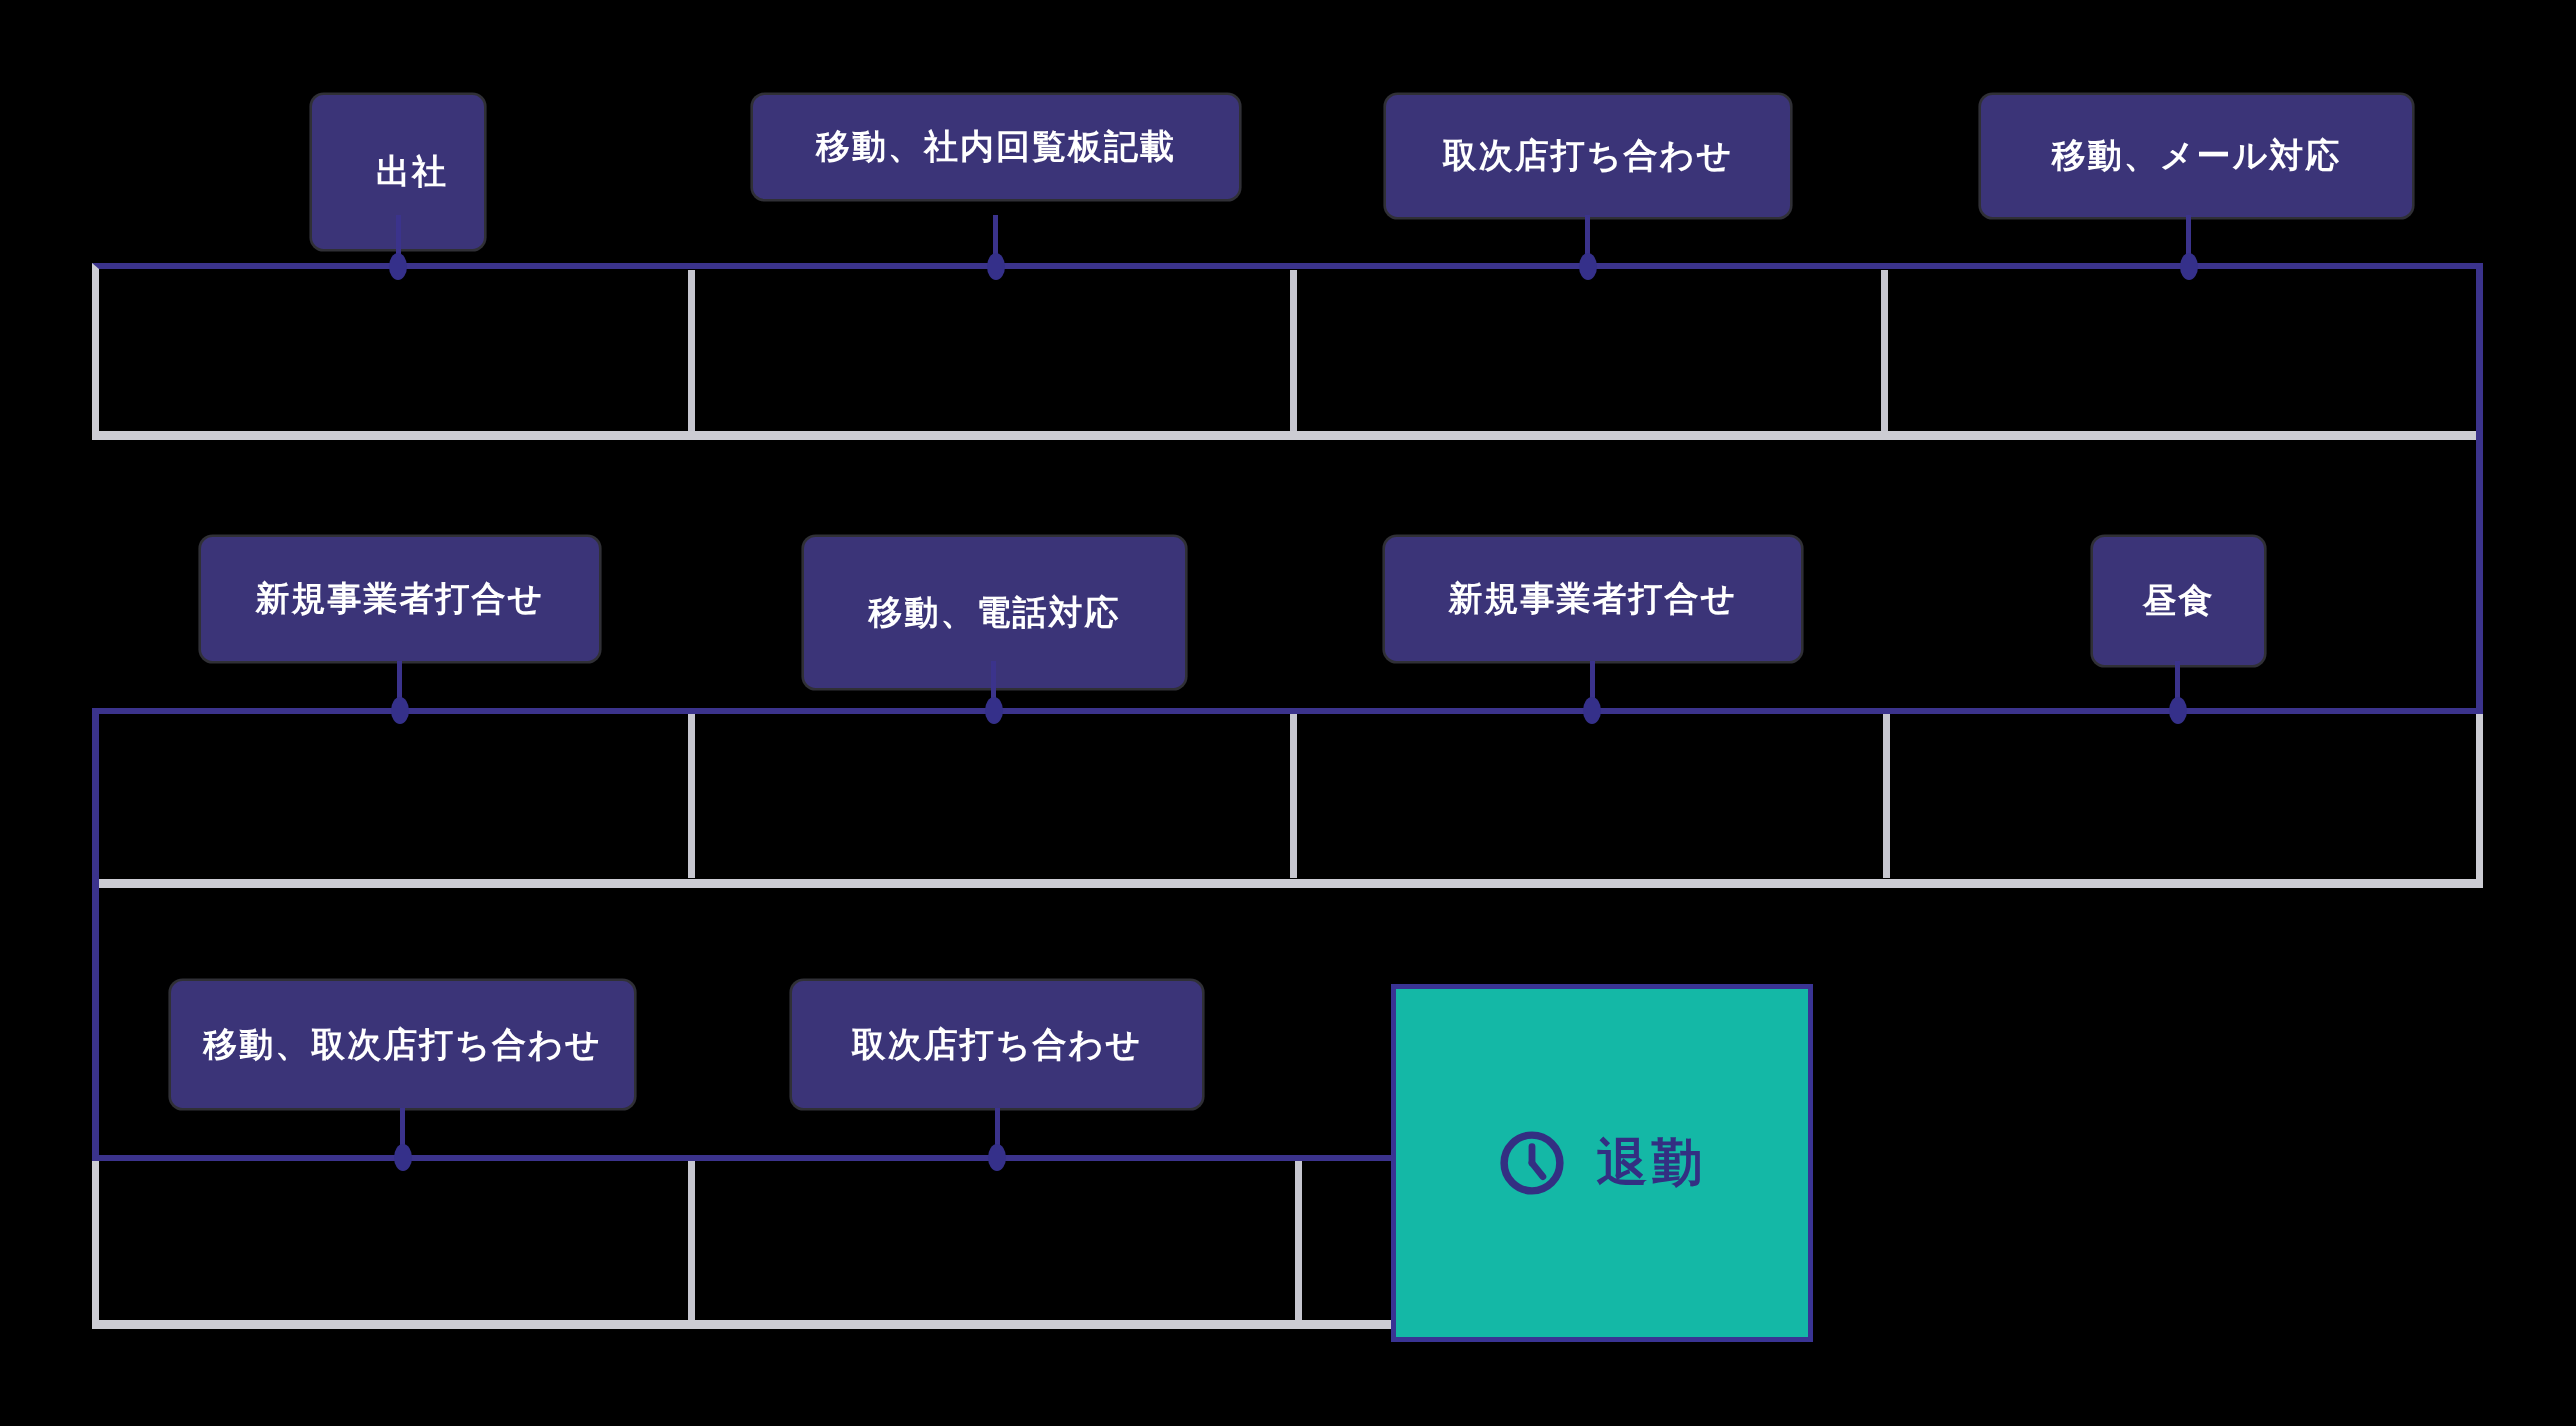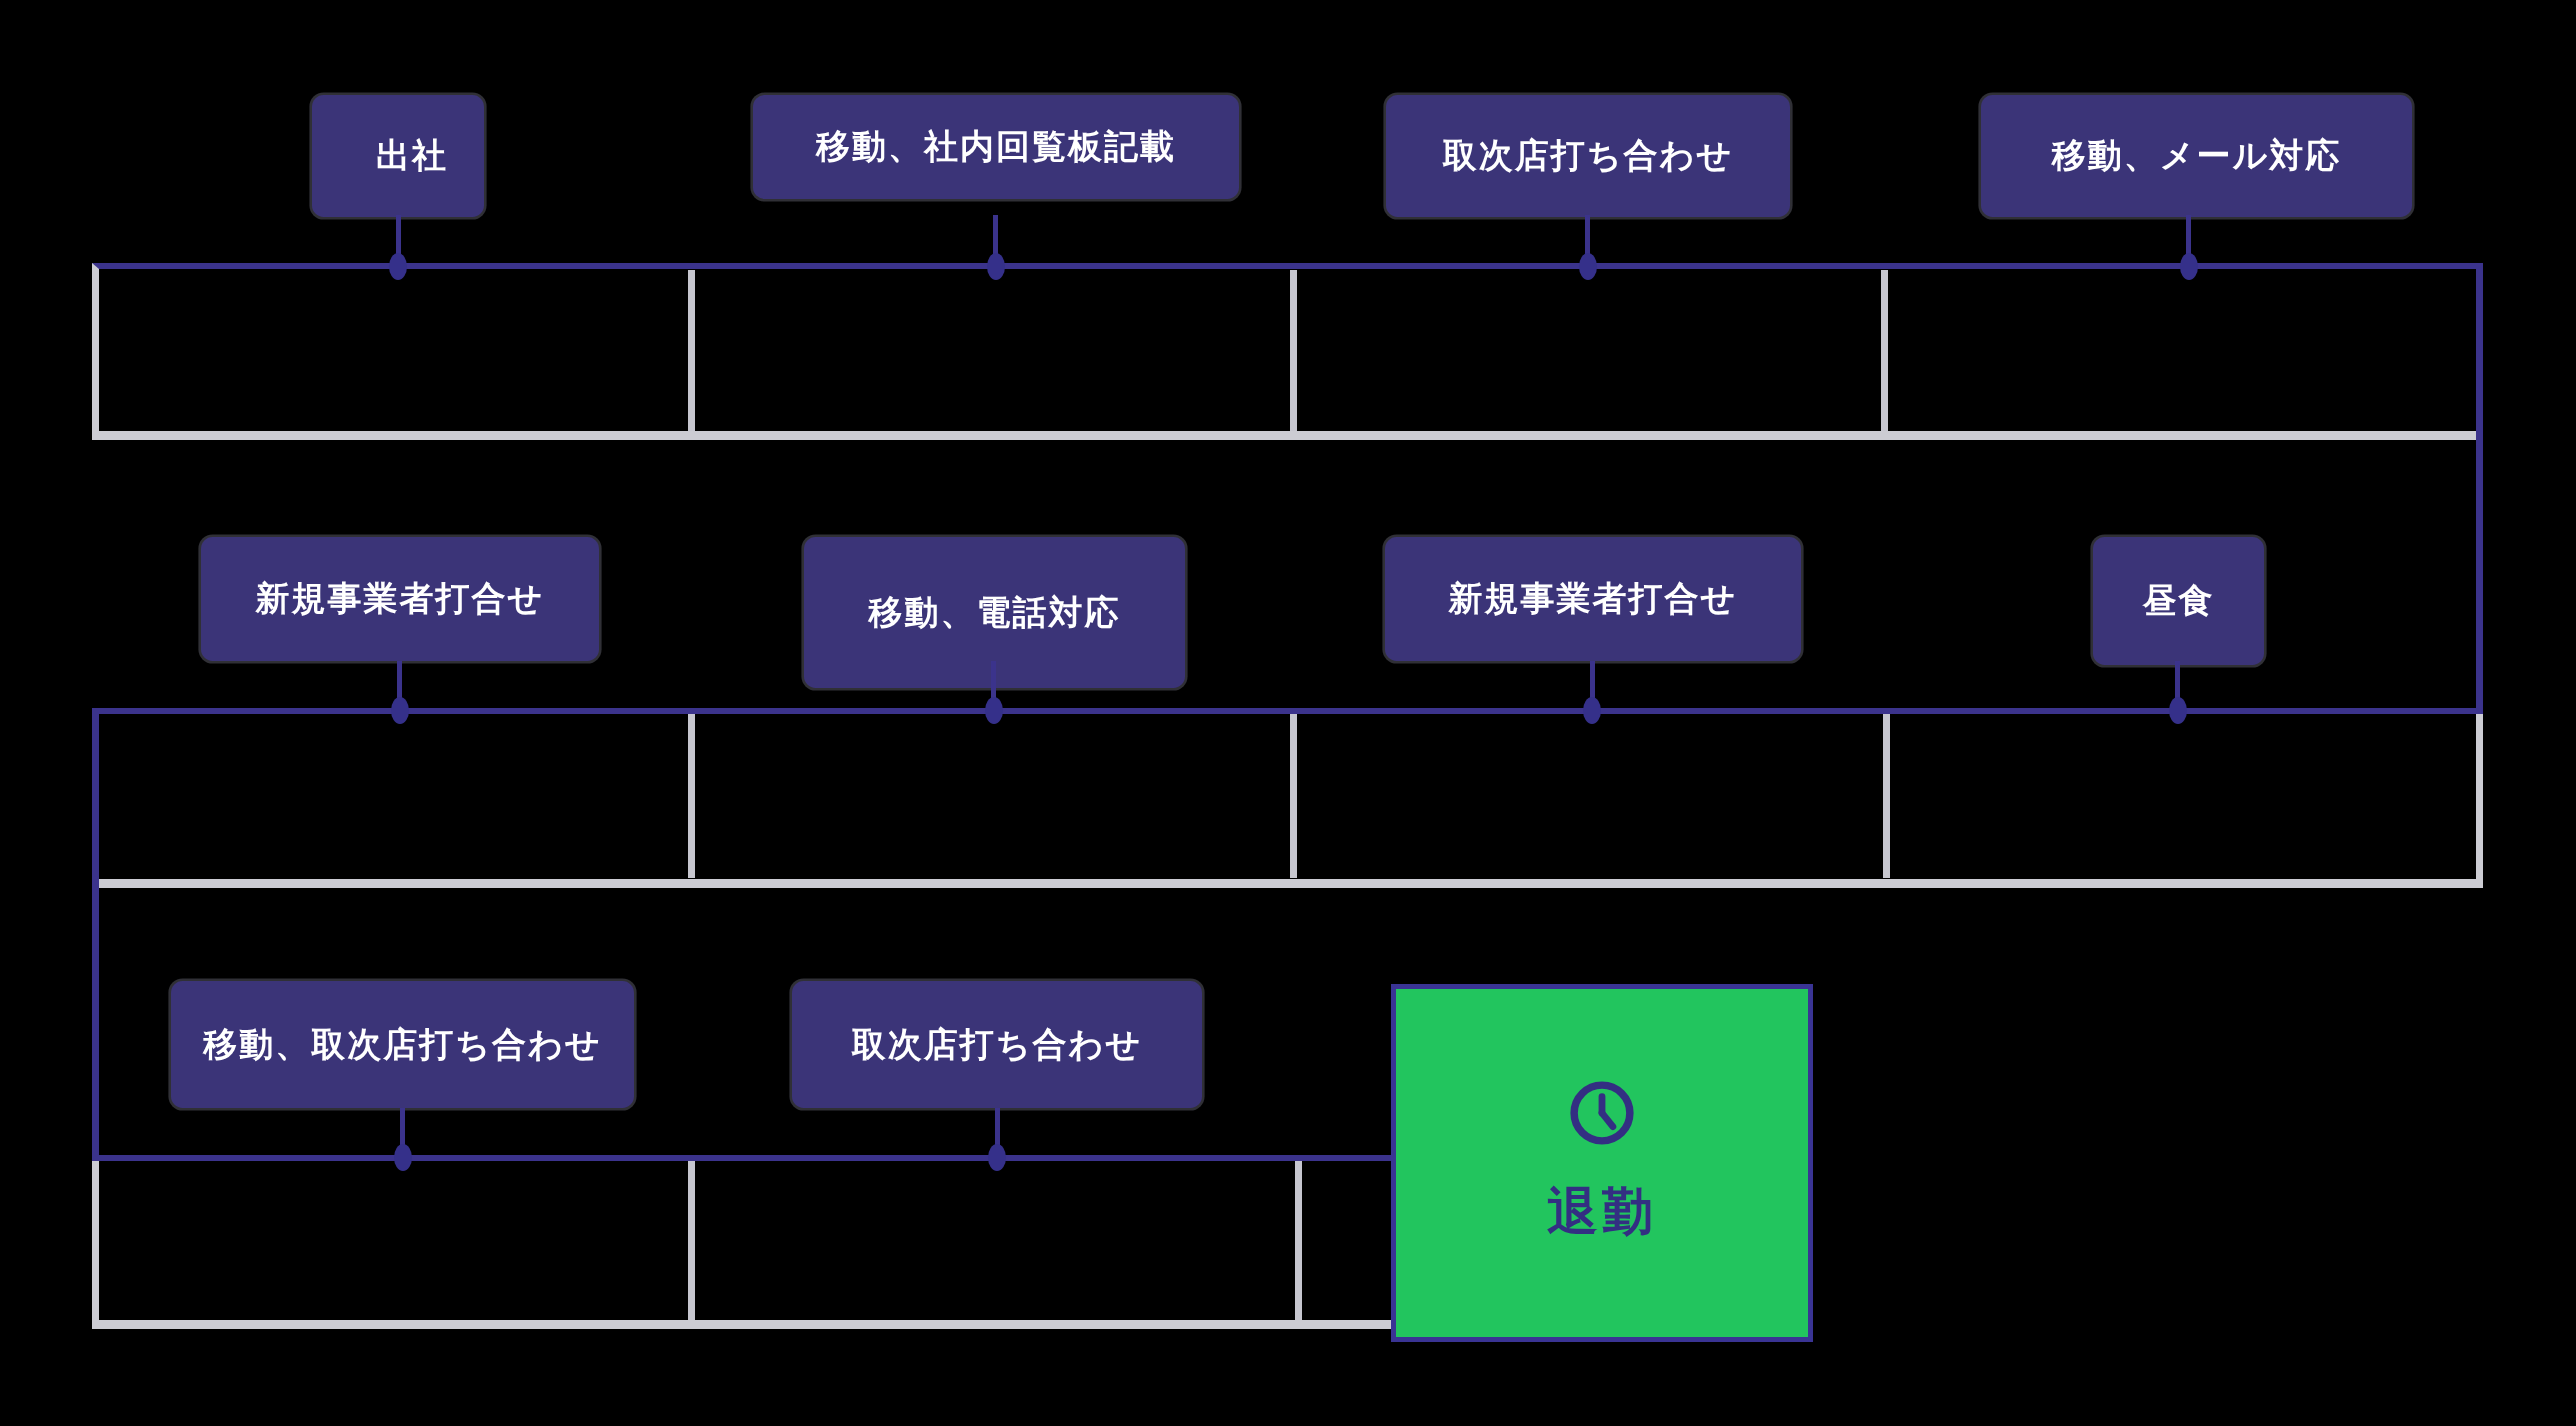--- a/index.html
+++ b/index.html
@@ -55,24 +55,24 @@
     justify-content: center;
     color: #ffffff;
     font-size: 34px;
     font-weight: bold;
     letter-spacing: 2px;
     white-space: nowrap;
   }
   .end-node {
     position: absolute;
     box-sizing: border-box;
-    background: #22c55e;
+    background: #14b8a6;
     border: 5.2px solid #3a3494;
     display: flex;
-    flex-direction: column;
+    flex-direction: row;
     align-items: center;
     justify-content: center;
     gap: 31px;
   }
   .end-node .label {
     color: #332f82;
     font-size: 51px;
     font-weight: bold;
     letter-spacing: 3.9px;
   }
@@ -94,21 +94,21 @@
   <div class="divider" style="left:688px; top:714px; height:164px;"></div>
   <div class="divider" style="left:1290px; top:714px; height:164px;"></div>
   <div class="divider" style="left:1883px; top:714px; height:164px;"></div>
 
   <div class="divider" style="left:688px; top:1161px; height:159px;"></div>
   <div class="divider" style="left:1295px; top:1161px; height:159px;"></div>
 
   <div class="vconn" style="left:2476px; top:263px; height:451px;"></div>
   <div class="vconn" style="left:92px; top:708px; height:453px;"></div>
 
-  <div class="node" style="left:312px; top:95px; width:172px; height:122px;padding-left:28px;">出社</div>
+  <div class="node" style="left:312px; top:95px; width:172px; height:154px;padding-left:28px;">出社</div>
   <div class="node" style="left:753px; top:95px; width:486px; height:104px;">移動、社内回覧板記載</div>
   <div class="node" style="left:1386px; top:95px; width:404px; height:122px;">取次店打ち合わせ</div>
   <div class="node" style="left:1981px; top:95px; width:431px; height:122px;">移動、メール対応</div>
 
   <div class="stem" style="left:396px; top:215px; height:52px;"></div>
   <div class="stem" style="left:993px; top:215px; height:52px;"></div>
   <div class="stem" style="left:1585px; top:215px; height:52px;"></div>
   <div class="stem" style="left:2186px; top:215px; height:52px;"></div>
   <div class="dot" style="left:389px; top:253px;"></div>
   <div class="dot" style="left:987px; top:253px;"></div>

